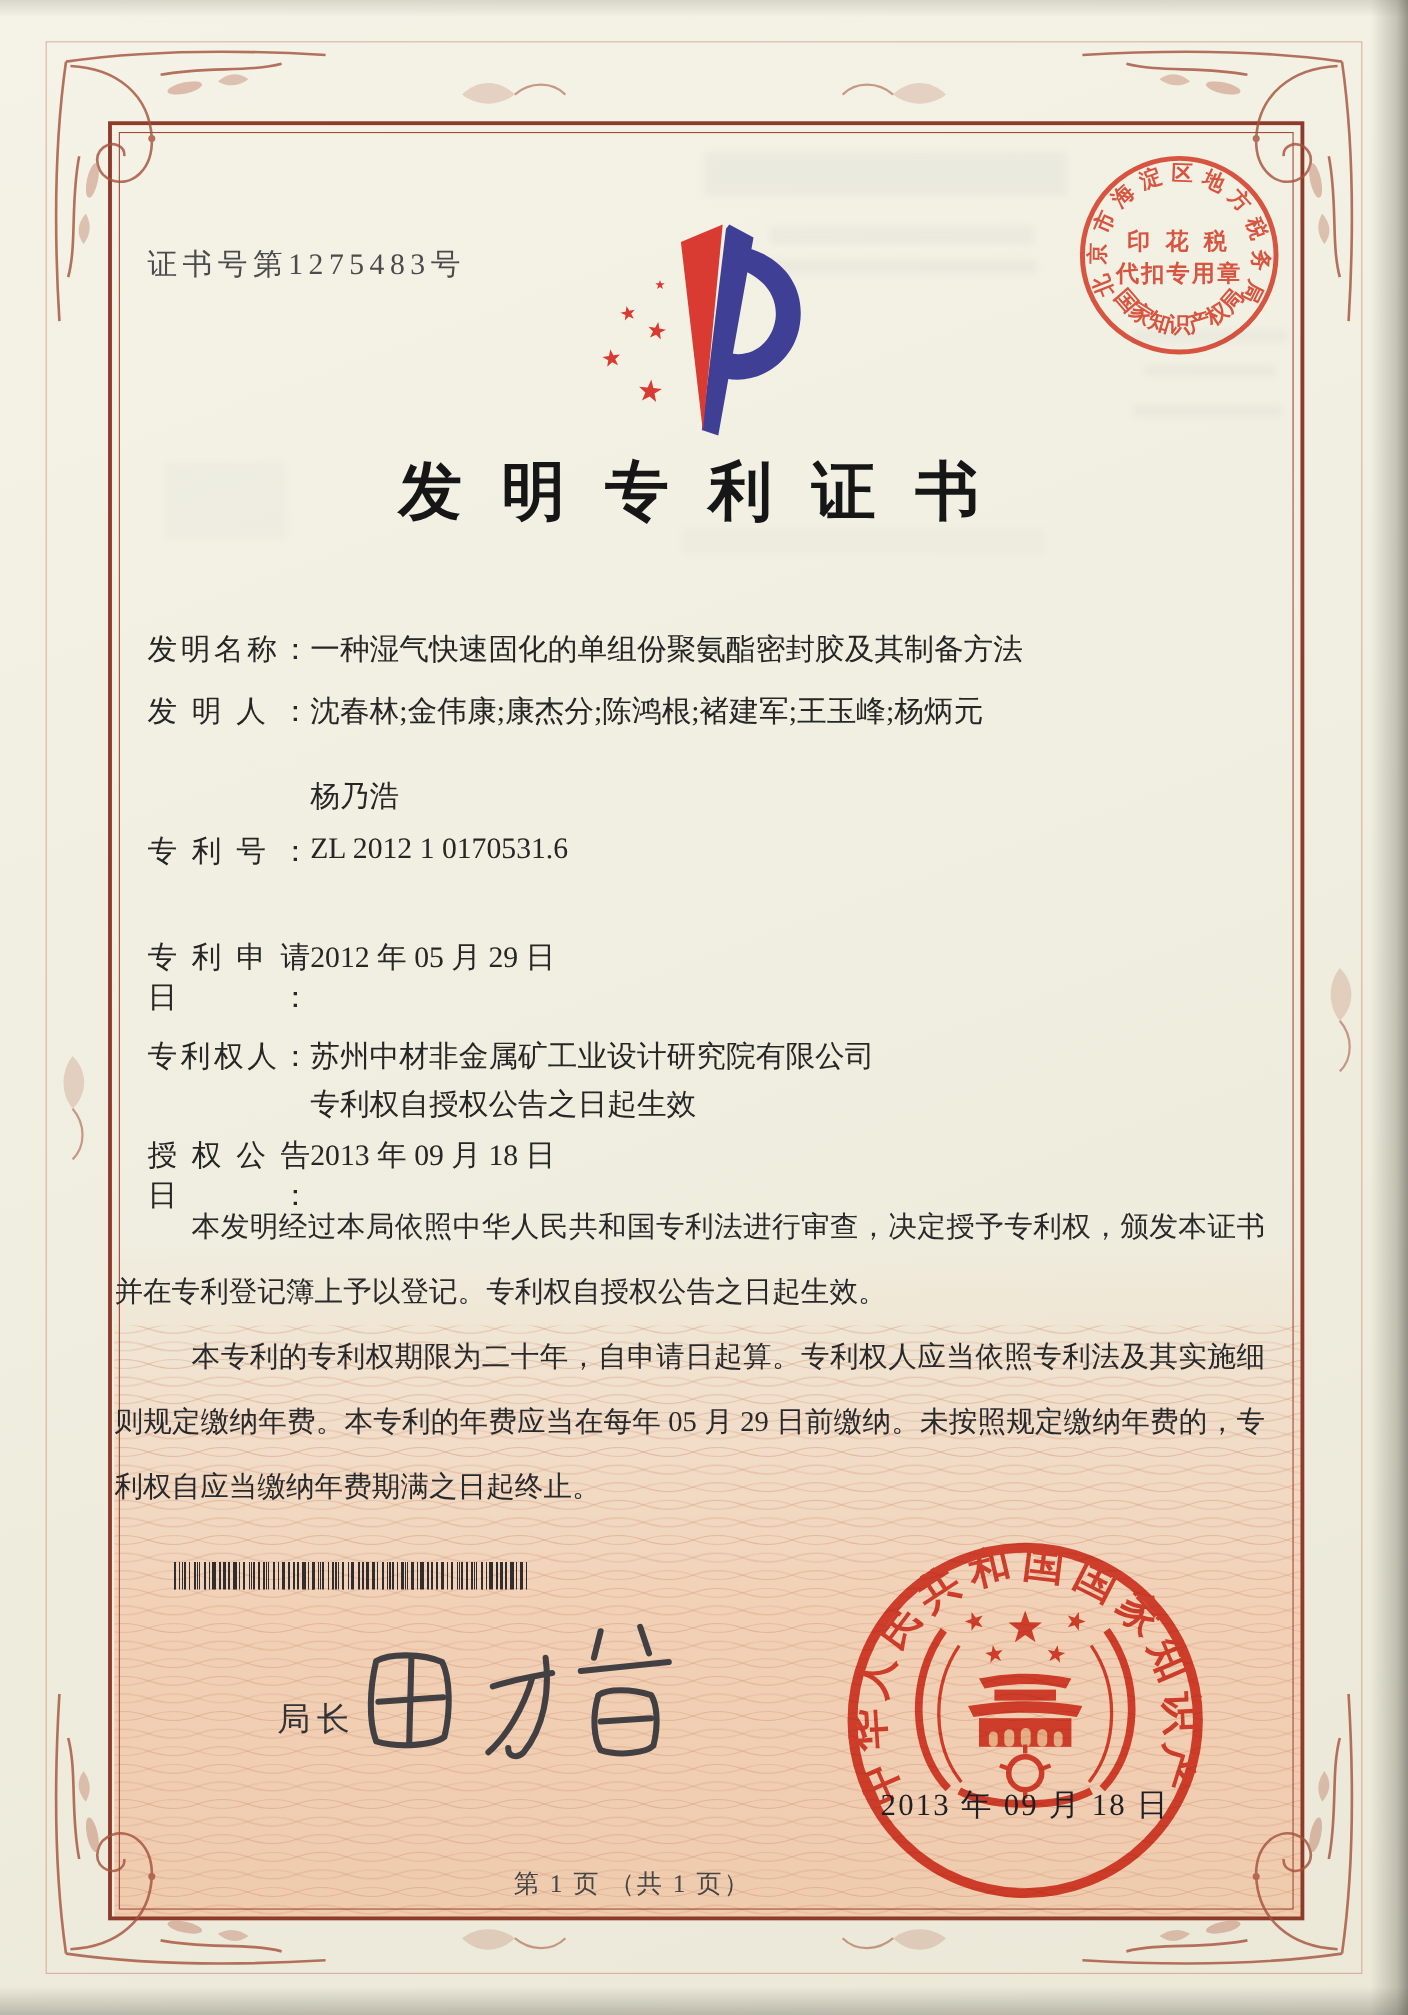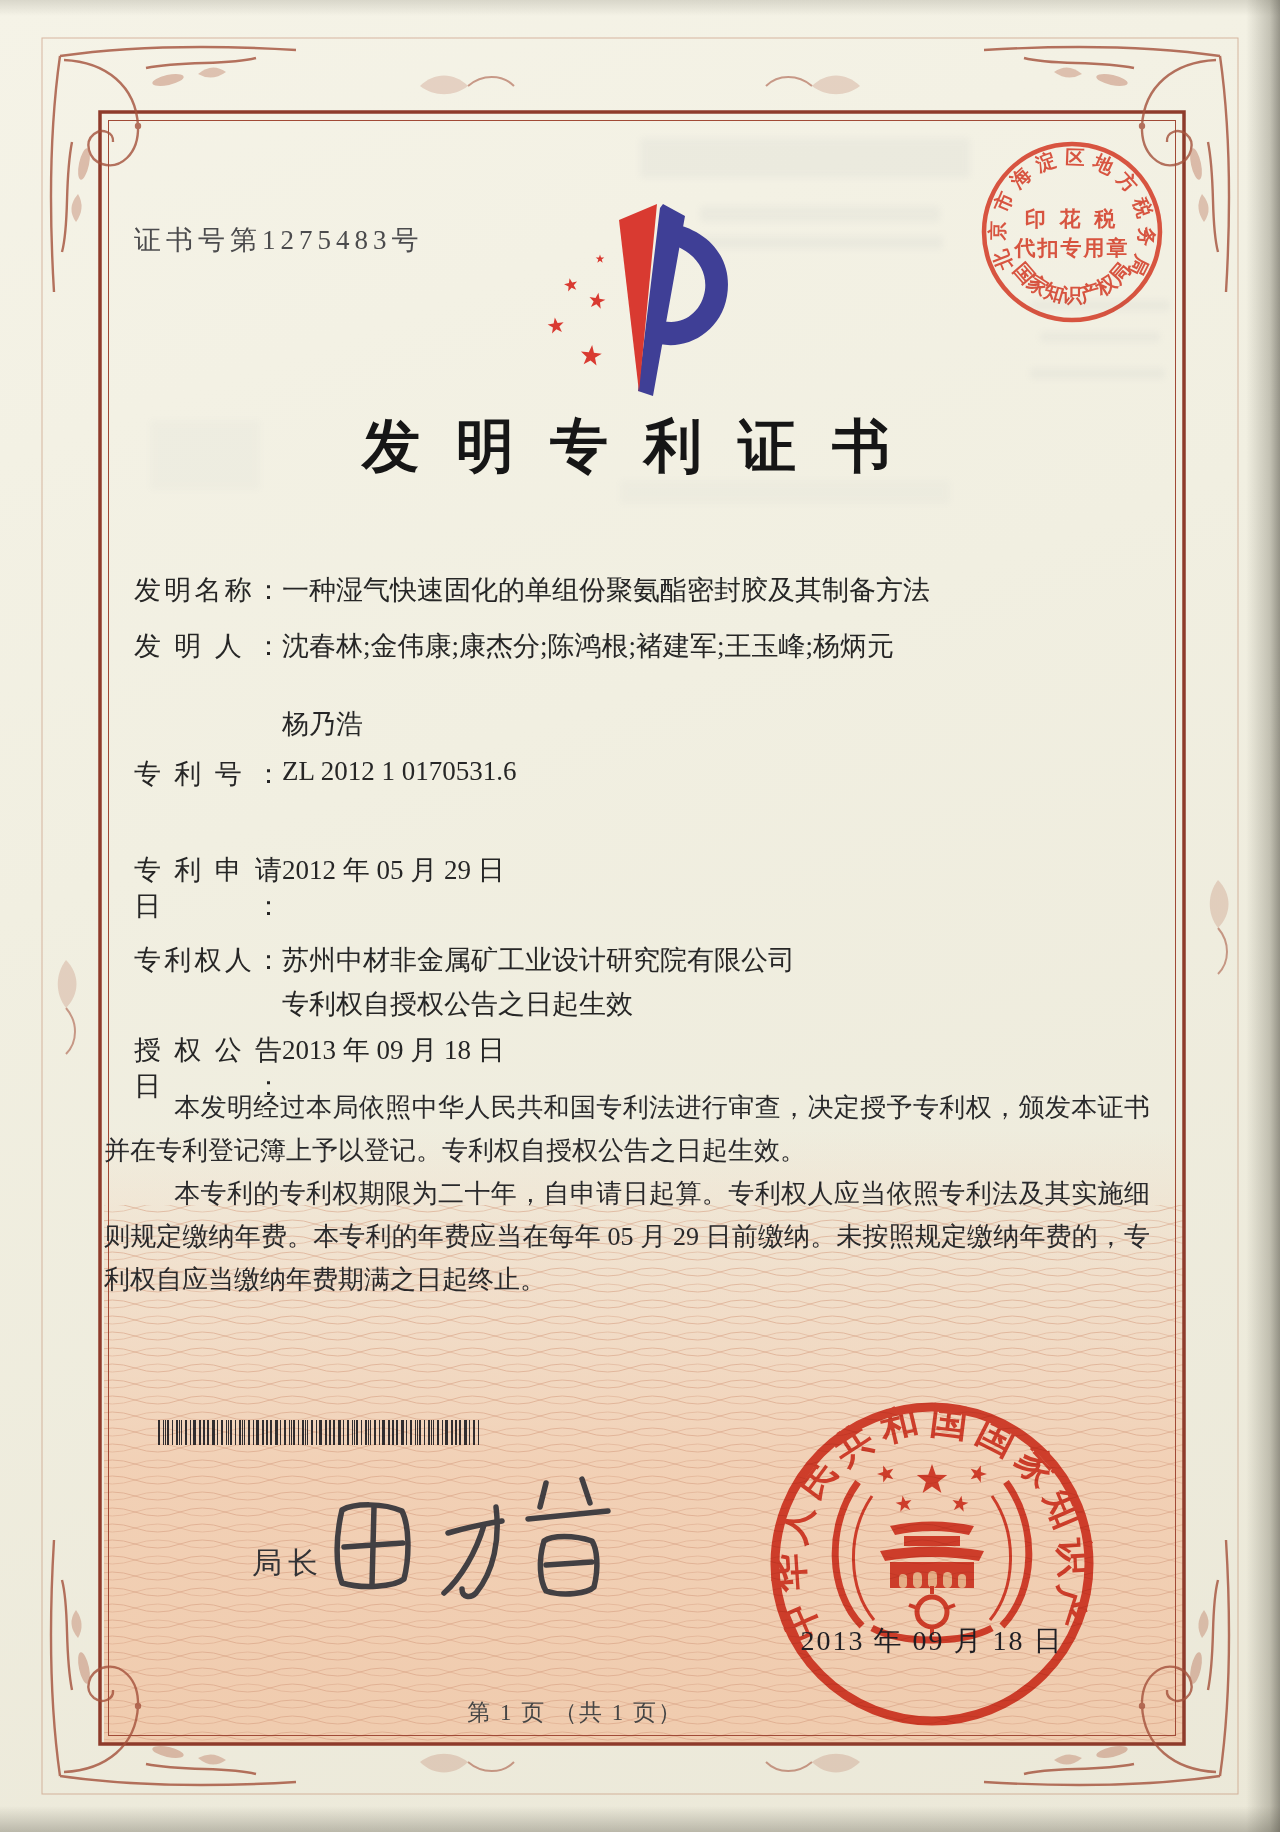--- a/index.html
+++ b/index.html
@@ -8,21 +8,21 @@
        font-family:"Liberation Serif","DejaVu Serif",serif;}
   .abs{position:absolute;}
   .pre{white-space:pre;}
   #cert-no{left:134px;top:222px;font-size:27px;color:#4b4b4d;letter-spacing:5px;}
   #title{left:104px;top:408px;width:1080px;text-align:center;font-size:58px;font-weight:700;
          color:#161616;letter-spacing:36px;}
   .row{left:134px;width:1010px;font-size:27px;color:#262626;}
   .row .lbl{display:inline-block;width:148px;text-align:justify;text-align-last:justify;vertical-align:top;}
   .row .val{display:inline-block;max-width:850px;vertical-align:top;}
   .cont{left:282px;width:860px;font-size:27px;color:#262626;}
-  #body-text{left:104px;top:1086px;width:1046px;font-size:26px;line-height:43px;
+  #body-text{left:104px;top:1086px;width:1046px;font-size:26px;line-height:59px;
              color:#29292b;text-align:justify;}
   #body-text p{margin:0;text-indent:2.7em;}
   #barcode{left:158px;top:1420px;width:322px;height:25px;opacity:.88;
     background-image:
       repeating-linear-gradient(90deg,#17171c 0 2px,transparent 2px 5px,#17171c 5px 6px,transparent 6px 9px),
       repeating-linear-gradient(90deg,#17171c 0 1px,transparent 1px 7px);}
   #director-label{left:252px;top:1543px;font-size:30px;letter-spacing:6px;color:#333336;}
   #seal-date{left:800px;top:1622px;width:264px;text-align:center;font-size:28px;
              letter-spacing:2px;color:#1f1f24;z-index:7;}
   #footer{left:335px;top:1697px;width:480px;text-align:center;font-size:23px;

